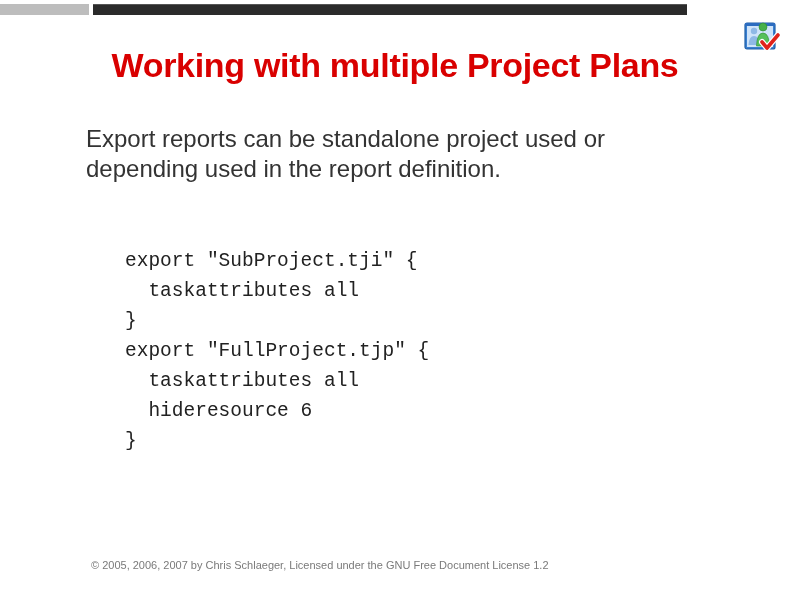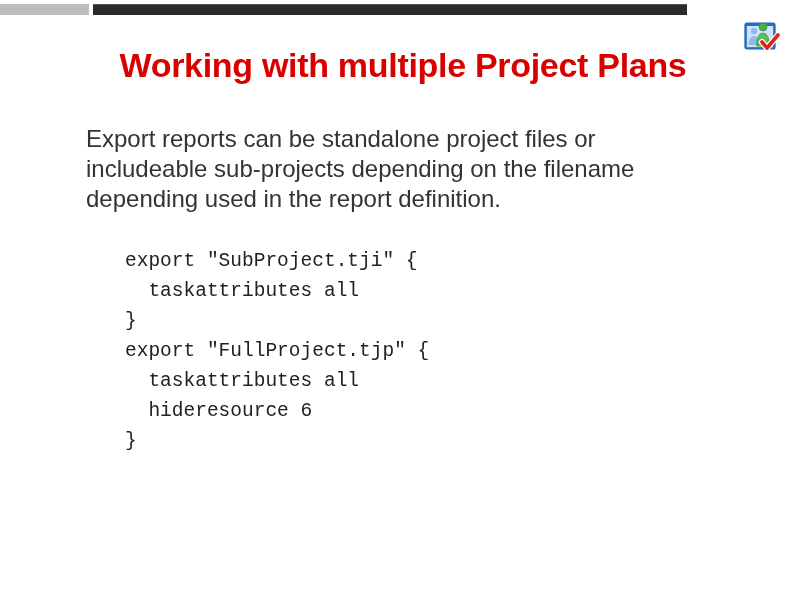--- a/index.html
+++ b/index.html
@@ -32,21 +32,21 @@
     .logo {
       position: absolute;
       left: 743px; top: 19px;
       width: 38px; height: 36px;
     }
     .title {
       position: absolute;
       left: 0; top: 42px;
       width: 790px;
       text-align: center;
-      padding-left: 8px;
+      padding-left: 0;
       font-family: "Liberation Sans", sans-serif;
       font-weight: bold;
       font-size: 34px;
       letter-spacing: -0.3px;
       color: #d90000;
       line-height: 46px;
       white-space: nowrap;
     }
     .body-text {
       position: absolute;
@@ -99,28 +99,28 @@
       <path d="M13.5 27 Q14 14 20 14 Q26 14 26.5 27 Z" fill="#56c05a" stroke="#2e8a33" stroke-width="0.6"></path>
 
       <path d="M19 23 L24 29 L35 16" fill="none" stroke="#ffffff" stroke-width="6" stroke-linecap="round" stroke-linejoin="round"></path>
       <path d="M19 23 L24 29 L35 16" fill="none" stroke="#e0221a" stroke-width="3.6" stroke-linecap="round" stroke-linejoin="round"></path>
     </svg>
   </div>
 
   <div class="title">Working with multiple Project Plans</div>
 
   <div class="body-text">
-    <span>Export reports can be standalone project files or</span>
-    <span>includeable sub-projects depending on the filename</span>
+    <span>Export reports can be standalone project used or</span>
     <span>depending used in the report definition.</span>
   </div>
 
   <div class="code">
     <span class="line">export "SubProject.tji" {</span>
     <span class="line">  taskattributes all</span>
     <span class="line">}</span>
     <span class="line">export "FullProject.tjp" {</span>
     <span class="line">  taskattributes all</span>
     <span class="line">  hideresource 6</span>
     <span class="line">}</span>
   </div>
 
+  <div class="footer">© 2005, 2006, 2007 by Chris Schlaeger, Licensed under the GNU Free Document License 1.2</div>
 </div>
 
 </body></html>

